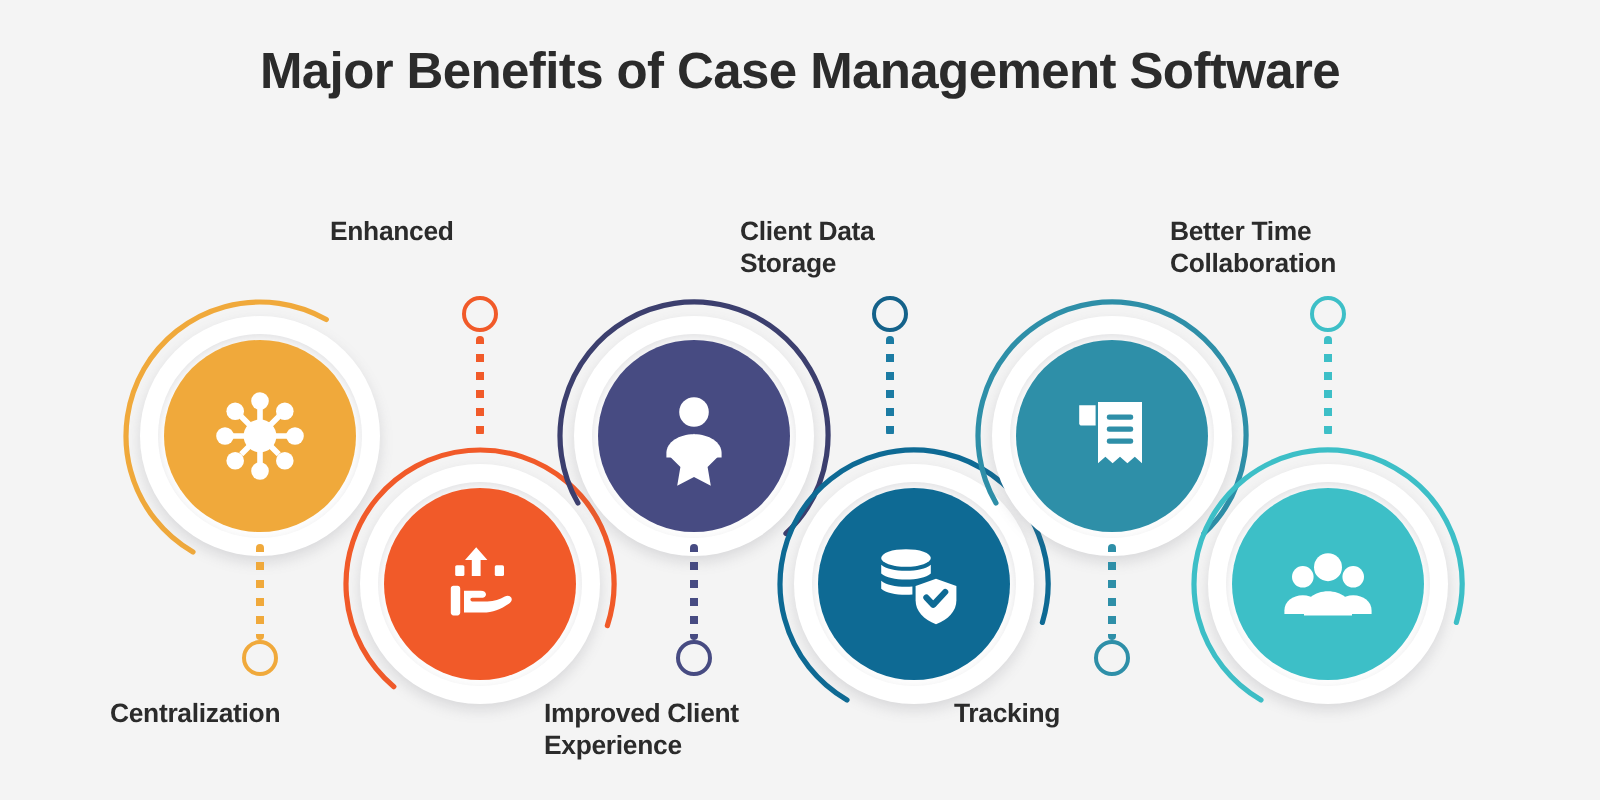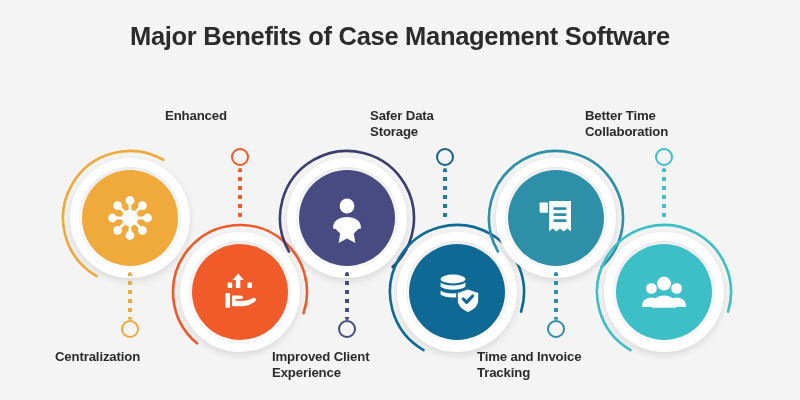--- a/index.html
+++ b/index.html
@@ -212,21 +212,21 @@
       </svg>
     </div>
   </div>
 
   <div class="connector" style="left:432px; top:148px; height:70px;">
     <div class="conn-ring" style="top:0; border-width:2.6px; border-color:#14628a;"></div>
     <div class="conn-dots" style="top:20px; height:50px; background-image: repeating-linear-gradient(to bottom, #1b7ba3 0 4px, transparent 4px 9px);"></div>
   </div>
 
   <div class="label" style="left:370px; top:108px; width:150px;">
-    <div>Safer Data</div>
+    <div>Client Data</div>
     <div>Storage</div>
   </div>
 
   <div class="node" style="left:486px; top:148px;">
     <svg class="arc" viewBox="0 0 140 140">
       <circle cx="70" cy="70" r="67" fill="none" stroke="#2e8fa8" stroke-width="2.6" stroke-linecap="round" stroke-dasharray="300 121" transform="rotate(150 70 70)"></circle>
     </svg>
     <div class="ring-outer"></div>
     <div class="ring-inner-shadow"></div>
     <div class="disc" style="background:#2e8fa8;">
@@ -243,21 +243,20 @@
       </svg>
     </div>
   </div>
 
   <div class="connector" style="left:543px; top:272px; height:68px;">
     <div class="conn-dots" style="top:0; height:48px; background-image: repeating-linear-gradient(to bottom, #2e8fa8 0 4px, transparent 4px 9px);"></div>
     <div class="conn-ring" style="top:48px; border-width:2.6px; border-color:#2e8fa8;"></div>
   </div>
 
   <div class="label" style="left:477px; top:349px; width:155px;">
-    <div>Time and Invoice</div>
     <div>Tracking</div>
   </div>
 
   <div class="node" style="left:594px; top:222px;">
     <svg class="arc" viewBox="0 0 140 140">
       <circle cx="70" cy="70" r="67" fill="none" stroke="#3dbfc7" stroke-width="2.6" stroke-linecap="round" stroke-dasharray="300 121" transform="rotate(120 70 70)"></circle>
     </svg>
     <div class="ring-outer"></div>
     <div class="ring-inner-shadow"></div>
     <div class="disc" style="background:#3dbfc7;">

